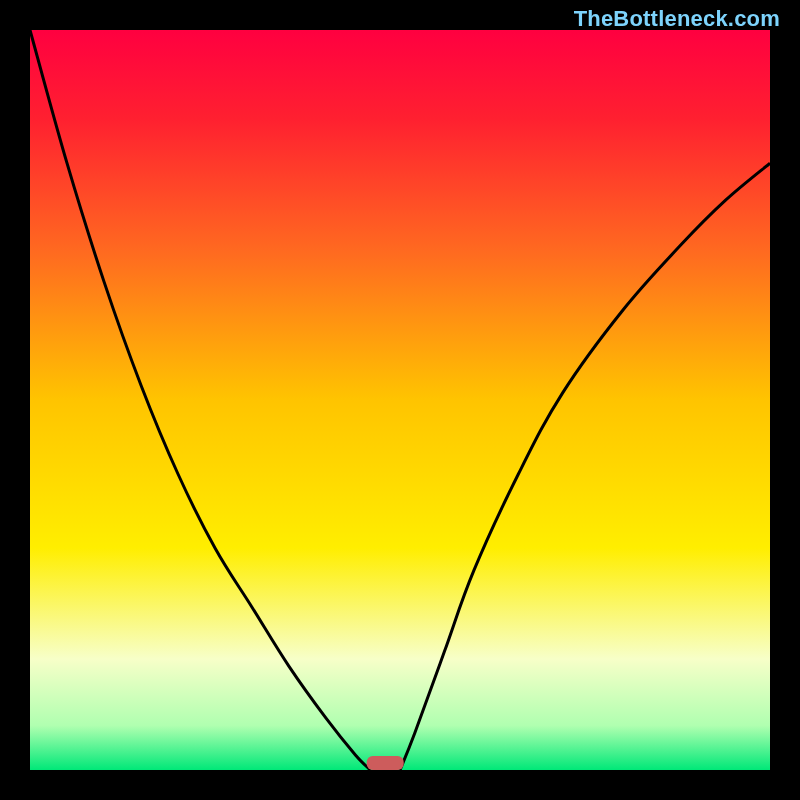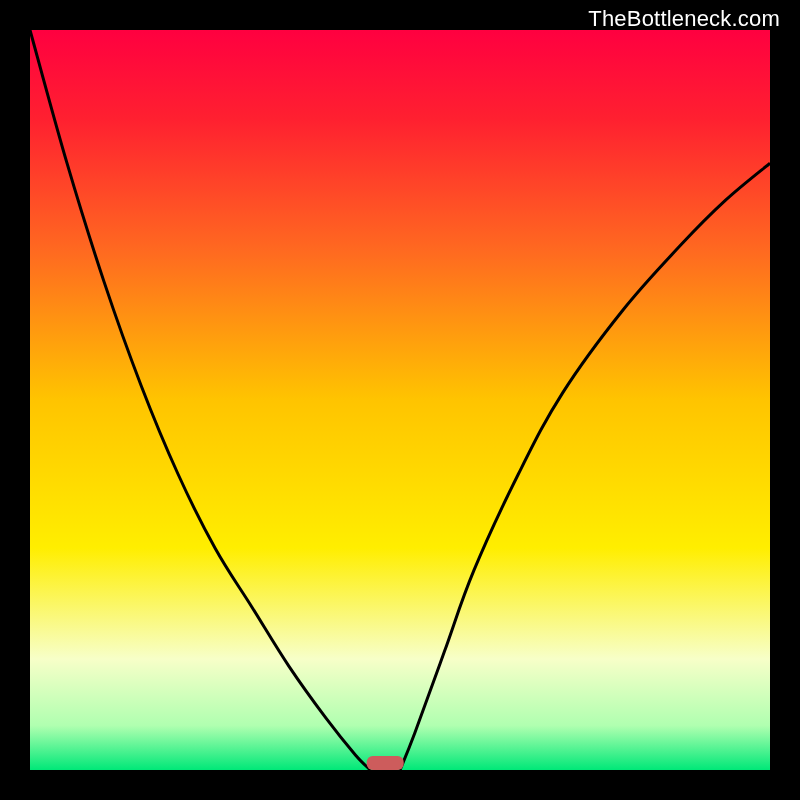--- a/index.html
+++ b/index.html
@@ -22,23 +22,23 @@
     position: absolute;
     top: 30px;
     left: 30px;
     width: 740px;
     height: 740px;
   }
   .watermark {
     position: absolute;
     top: 6px;
     right: 20px;
-    color: #ffffff;
+    color: #7dd3fc;
     font-size: 22px;
-    font-weight: 400;
+    font-weight: 700;
     letter-spacing: 0.2px;
     margin-left: 22px;
   }
   svg { display: block; }
 </style>
 </head>
 <body>
 
 <div class="frame">
   <div class="watermark">TheBottleneck.com</div>

